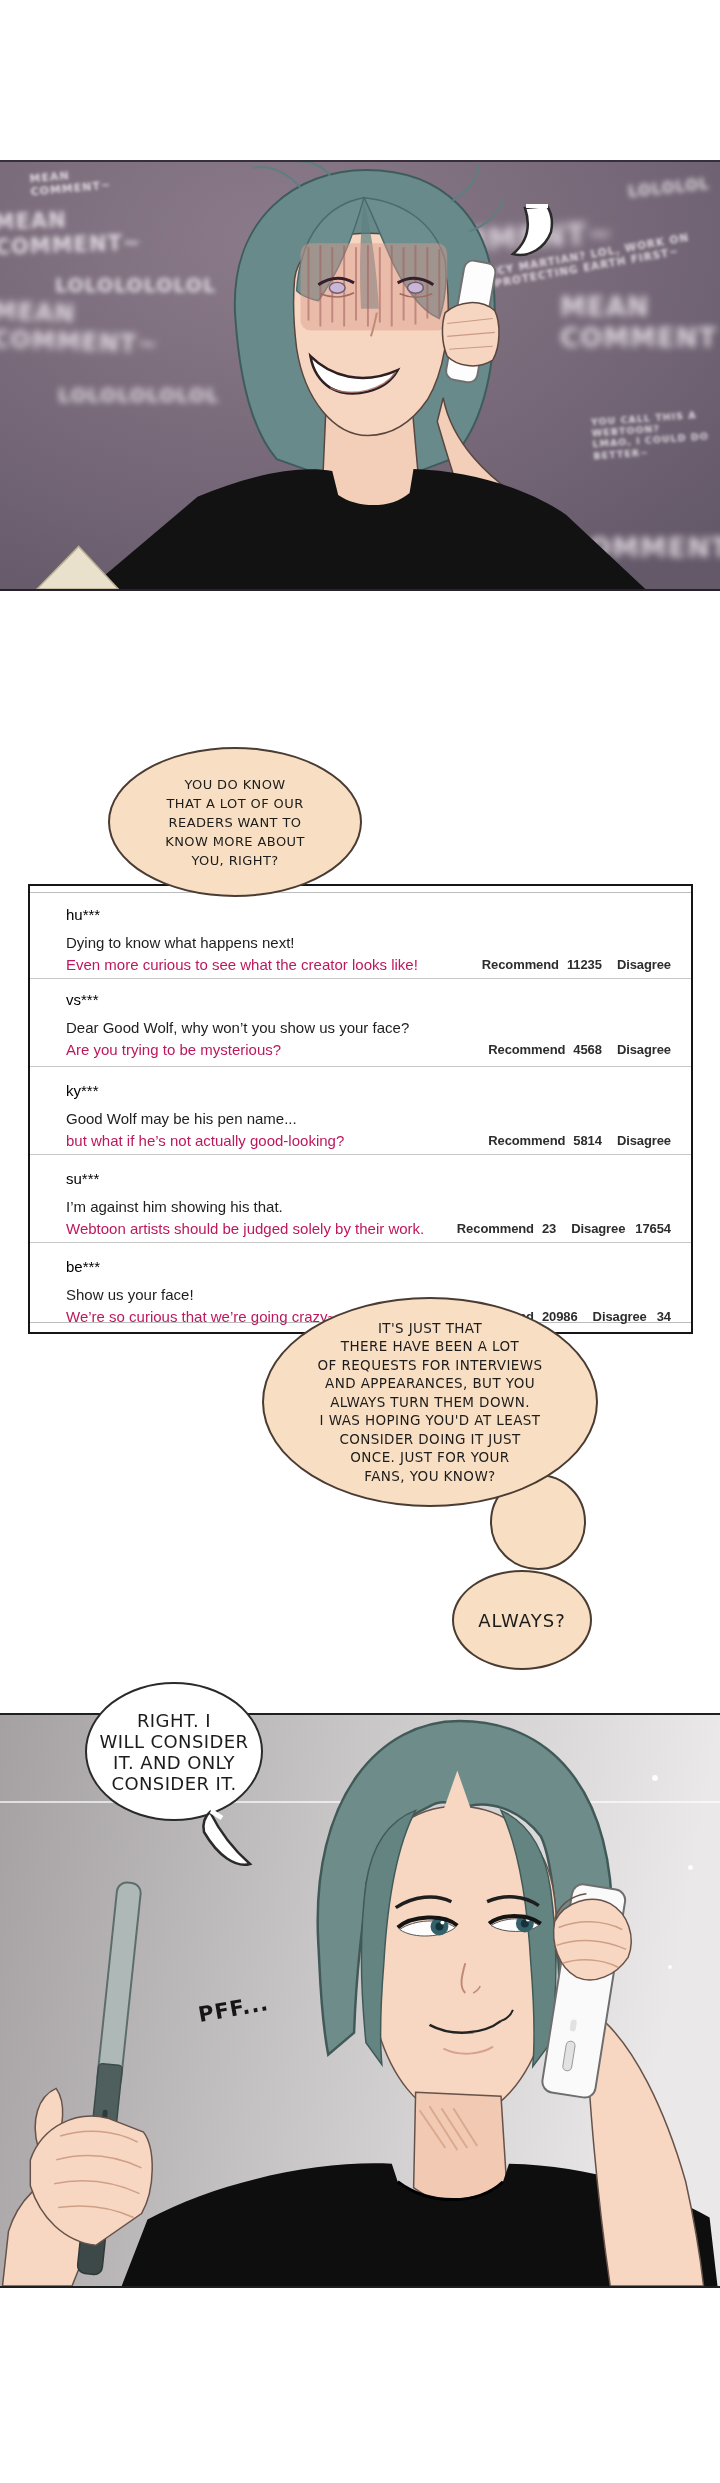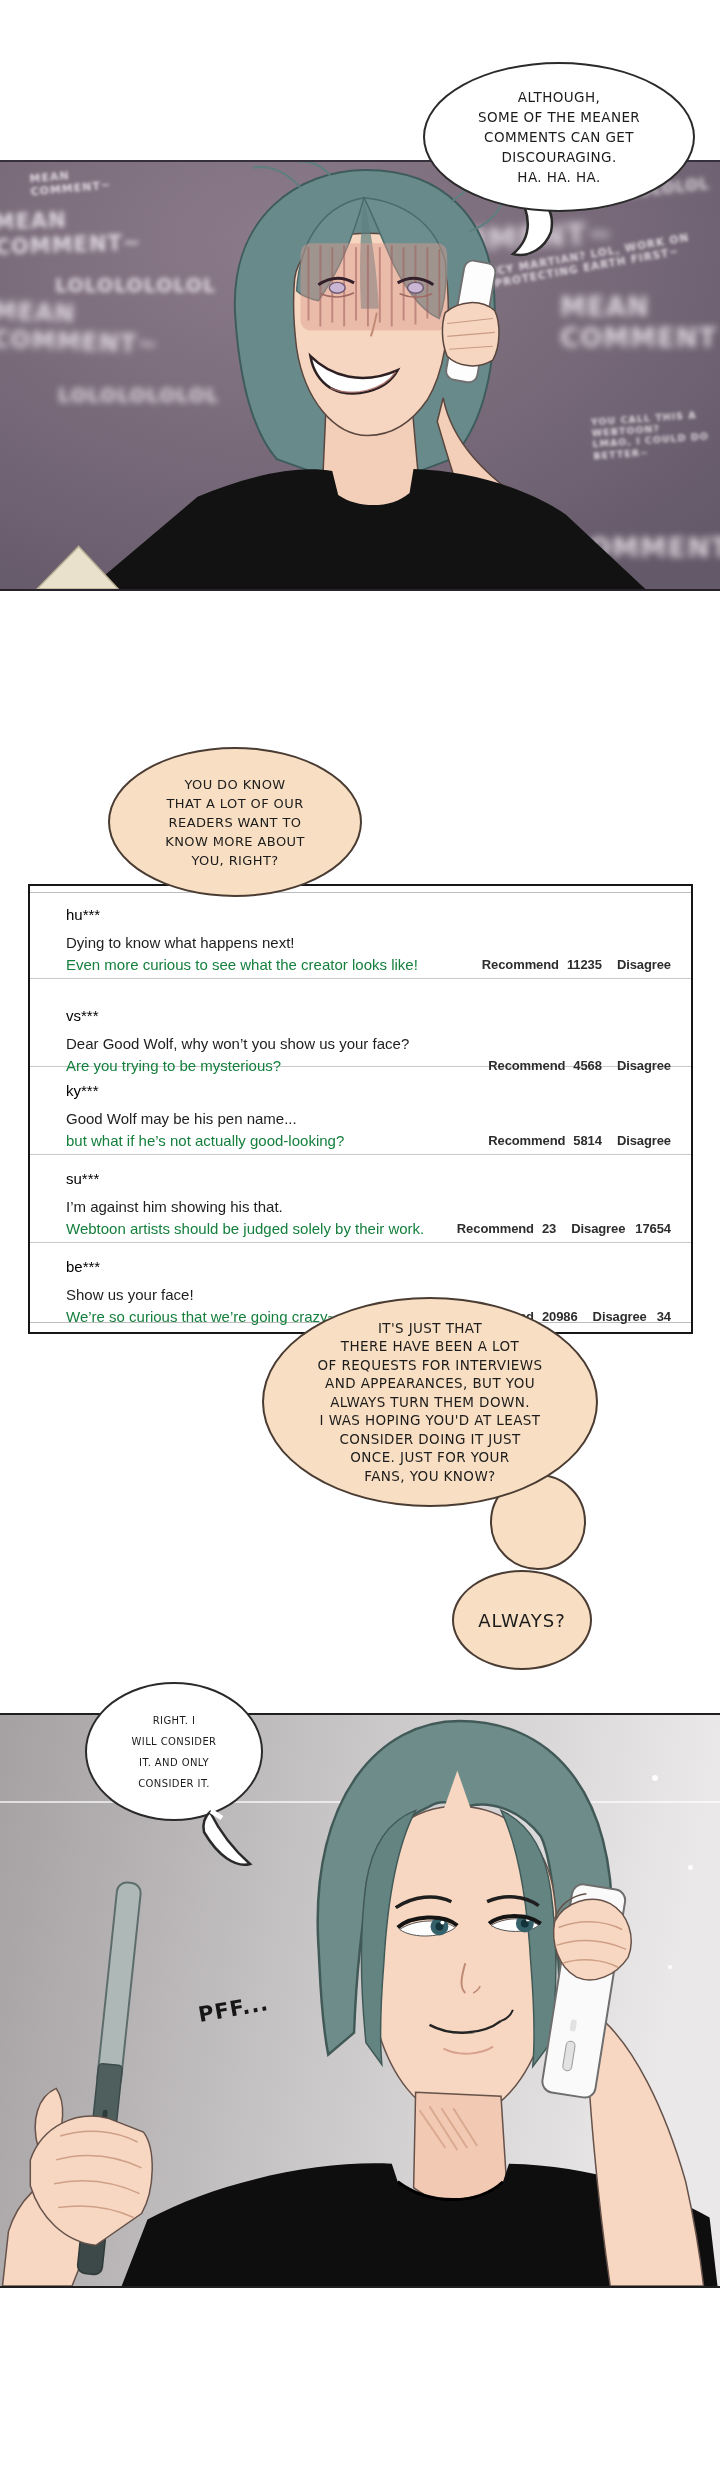--- a/index.html
+++ b/index.html
@@ -42,38 +42,38 @@
   .bubble-1{left:423px;top:62px;  width:272px;height:150px;z-index:10;}
   .bubble-1 .txt{font-size:13.5px;line-height:20px;}
   .bubble-2{left:108px;top:747px; width:254px;height:150px;z-index:6;}
   .bubble-2 .txt{font-size:13px;line-height:19px;}
   .bubble-3{left:262px;top:1297px;width:336px;height:210px;z-index:7;}
   .bubble-3 .txt{font-size:13.5px;line-height:18.5px;}
   .bubble-lobe{left:490px;top:1474px;width:96px;height:96px;z-index:5;}
   .bubble-4{left:452px;top:1570px;width:140px;height:100px;z-index:8;}
   .bubble-4 .txt{font-size:18px;letter-spacing:1px;}
   .bubble-5{left:85px;top:1682px;width:178px;height:139px;z-index:6;}
-  .bubble-5 .txt{font-size:10px;line-height:21px;}
+  .bubble-5 .txt{font-size:18px;line-height:21px;}
   .tail{position:absolute;z-index:9;}
   .tail-1{left:505px;top:204px;}
   .tail-5{left:192px;top:1806px;}
 
   
   .comments{position:absolute;left:28px;top:884px;width:665px;height:450px;background:#ffffff;
             border:2px solid #161616;box-sizing:border-box;z-index:4;
             font-family:"Liberation Sans",sans-serif;}
   .comments .innerline{position:absolute;left:0;right:0;height:1px;background:#bdbdbd;}
   .comments .innerline.top{top:6px;} .comments .innerline.bot{bottom:9px;}
   .crow{position:absolute;left:0;width:100%;height:88px;}
-  .crow.r0{top:4px;} .crow.r1{top:105px;} .crow.r2{top:180px;} .crow.r3{top:268px;} .crow.r4{top:356px;}
+  .crow.r0{top:4px;} .crow.r1{top:89px;} .crow.r2{top:180px;} .crow.r3{top:268px;} .crow.r4{top:356px;}
   .csep{position:absolute;left:0;width:100%;height:1px;background:#c9c9c9;}
   .csep.s1{top:92px;} .csep.s2{top:180px;} .csep.s3{top:268px;} .csep.s4{top:356px;}
   .crow .user{position:absolute;left:36px;top:16px;font-size:15px;color:#000;}
   .crow .l1{position:absolute;left:36px;top:44px;font-size:15px;color:#1e1e1e;white-space:nowrap;}
-  .crow .l2{position:absolute;left:36px;top:66px;font-size:15px;color:#15803d;white-space:nowrap;}
+  .crow .l2{position:absolute;left:36px;top:66px;font-size:15px;color:#be185d;white-space:nowrap;}
   .crow .votes{position:absolute;right:20px;top:67px;font-size:13px;font-weight:700;color:#2d2d2d;
                letter-spacing:-.1px;white-space:nowrap;}
   .votes .vl{margin-right:8px;} .votes .vc{margin-right:15px;} .votes .dc{margin-left:10px;}
   .votes .dc:empty{display:none;}
 
   
   .sfx{position:absolute;left:198px;top:282px;font-size:21px;font-weight:700;color:#161616;
        transform:rotate(-10deg);letter-spacing:1px;z-index:3;}
 </style>
 </head>
@@ -155,29 +155,20 @@
         <rect x="456" y="100" width="32" height="122" rx="9" fill="#fdfdfd" stroke="#707070" stroke-width="2"></rect>
       </g>
 
       <path d="M446,152 C460,140 482,138 496,150 C502,162 502,186 494,200 C478,210 458,206 448,196 C442,182 442,164 446,152 Z" fill="#f6d6c0" stroke="#5a463e" stroke-width="1.5"></path>
       <path d="M448,163 L494,158 M448,176 L496,172 M450,189 L494,186" stroke="#c99a84" stroke-width="1.2" fill="none"></path>
 
       <path d="M34,431 L76,388 L116,431 Z" fill="#e9e1cb" stroke="#b9ae93" stroke-width="1.5"></path>
     </svg>
   </div>
 
-  <div class="bubble b-white bubble-1">
-    <div class="txt">
-      <div>ALTHOUGH,</div>
-      <div>SOME OF THE MEANER</div>
-      <div>COMMENTS CAN GET</div>
-      <div>DISCOURAGING.</div>
-      <div>HA. HA. HA.</div>
-    </div>
-  </div>
   <svg class="tail tail-1" width="70" height="78">
     <path d="M20,4 C26,22 22,38 8,50 C24,54 40,44 46,28 C48,18 46,8 42,2 Z" fill="#ffffff" stroke="#2a2a2a" stroke-width="2.5"></path>
     <path d="M21,2 L43,2" stroke="#ffffff" stroke-width="4"></path>
   </svg>
 
   <div class="bubble b-peach bubble-2">
     <div class="txt">
       <div>YOU DO KNOW</div>
       <div>THAT A LOT OF OUR</div>
       <div>READERS WANT TO</div>

